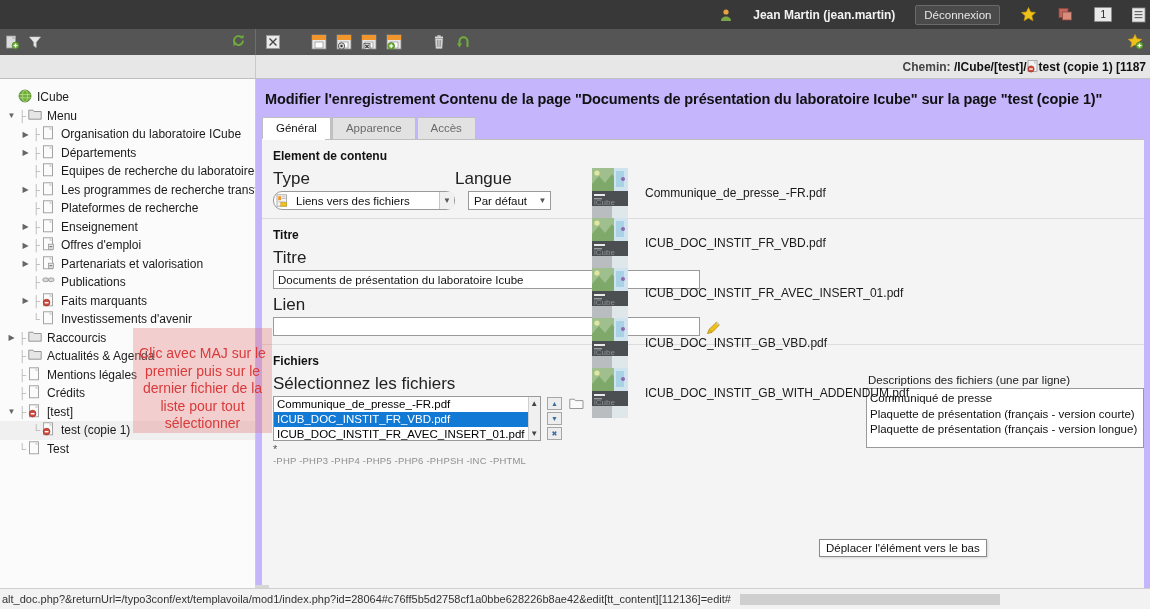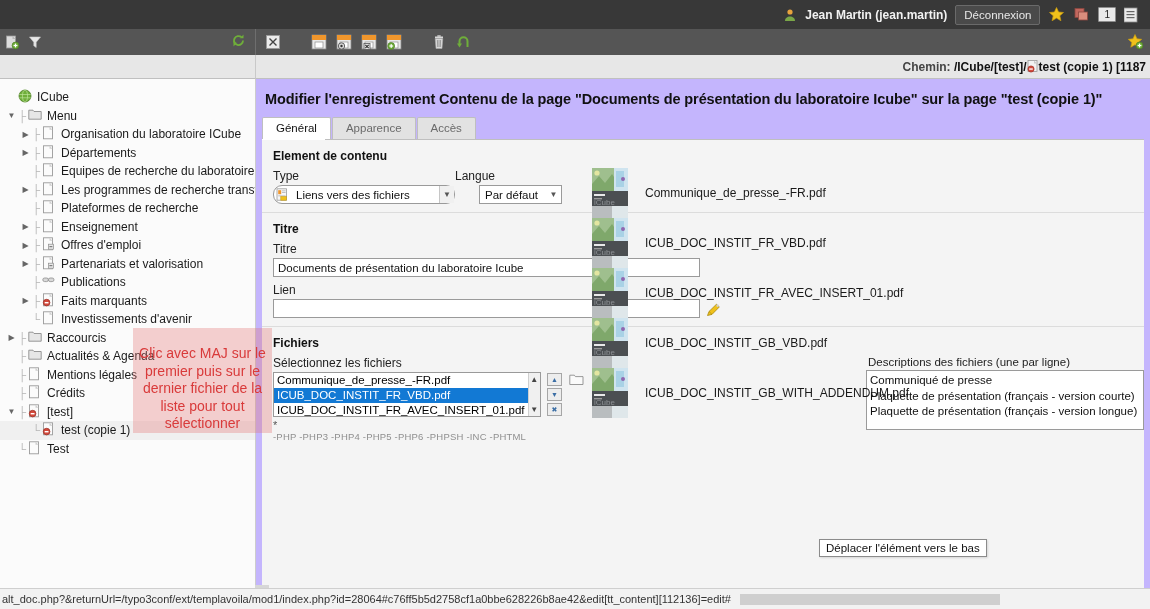--- a/index.html
+++ b/index.html
@@ -13,21 +13,21 @@
     color: #000;
   }
   #app { position: relative; width: 1150px; height: 609px; }
 
   
   .topbar {
     position: absolute; left: 0; top: 0; width: 1150px; height: 29px;
     background: #383838;
     display: flex; align-items: center; justify-content: flex-end;
   }
-  .topbar-right { display: flex; align-items: center; gap: 8px; padding-right: 12px; }
+  .topbar-right { display: flex; align-items: center; gap: 20px; padding-right: 4px; }
   .user-name { color: #f2f2f2; font-weight: bold; font-size: 12px; white-space: nowrap; }
   .logout-btn {
     background: #4a4a4a; color: #e8e8e8; border: 1px solid #6a6a6a;
     border-radius: 2px; padding: 3px 8px; font-size: 11.5px;
     font-family: "Liberation Sans", sans-serif; cursor: pointer; white-space: nowrap;
   }
   .counter-box {
     background: #e9e9e9; border: 1px solid #8d8d8d; color: #222;
     font-size: 10px; padding: 1px 5px; border-radius: 1px; min-width: 16px; text-align: center;
   }
@@ -106,21 +106,21 @@
     cursor: pointer; line-height: 13px;
   }
   .tab.active { background: #fff; color: #111; position: relative; z-index: 3; }
   .tabpanel {
     margin: 0 6px 0 6px; border-top: 1px solid #bfbfbf;
     background: #f4f4f4; height: 460px; position: relative;
   }
   .panel-white-notch { position:absolute; left:0; top:-1px; width:63px; height:1px; background:#fff; }
 
   .sec-title { font-weight: bold; font-size: 12px; color: #111; padding: 9px 0 0 11px; }
-  .fld-label { font-size: 12px; color: #222; padding: 6px 0 2px 11px; }
+  .fld-label { font-size: 17px; color: #222; padding: 6px 0 2px 11px; }
   .row { display: flex; align-items: flex-end; }
 
   .select-box {
     height: 19px; border: 1px solid #9a9a9a; background: #fff;
     display: flex; align-items: center; font-size: 11.5px; color: #111;
     margin-left: 11px; position: relative;
   }
   .select-type { width: 182px; border-radius: 9px; }
   .select-lang { width: 83px; }
   .sel-ico { width: 17px; height: 17px; display:flex; align-items:center; justify-content:center; flex:0 0 17px;}
@@ -583,21 +583,21 @@
               <rect x="2.2" y="2.2" width="3" height="4" fill="#f0962c"></rect>
               <rect x="6" y="2.4" width="3.6" height="0.9" fill="#b9b9b9"></rect>
               <rect x="6" y="4" width="3.6" height="0.9" fill="#b9b9b9"></rect>
               <rect x="2.2" y="7.4" width="7.4" height="0.9" fill="#b9b9b9"></rect>
               <rect x="4.8" y="8.6" width="5.6" height="3.6" fill="#f0c11b" stroke="#c99b10" stroke-width="0.6"></rect>
             </svg>
           </span>
           <span class="sel-text">Liens vers des fichiers</span>
           <span class="sel-arrow">▼</span>
         </div>
-        <div class="select-box select-lang" style="margin-left:24px">
+        <div class="select-box select-lang" style="margin-left:13px">
           <span class="sel-text">Par défaut</span>
           <span class="sel-arrow plain">▼</span>
         </div>
       </div>
 
       <div class="divider"></div>
 
       
       <div class="sec-title">Titre</div>
       <div class="fld-label">Titre</div>

